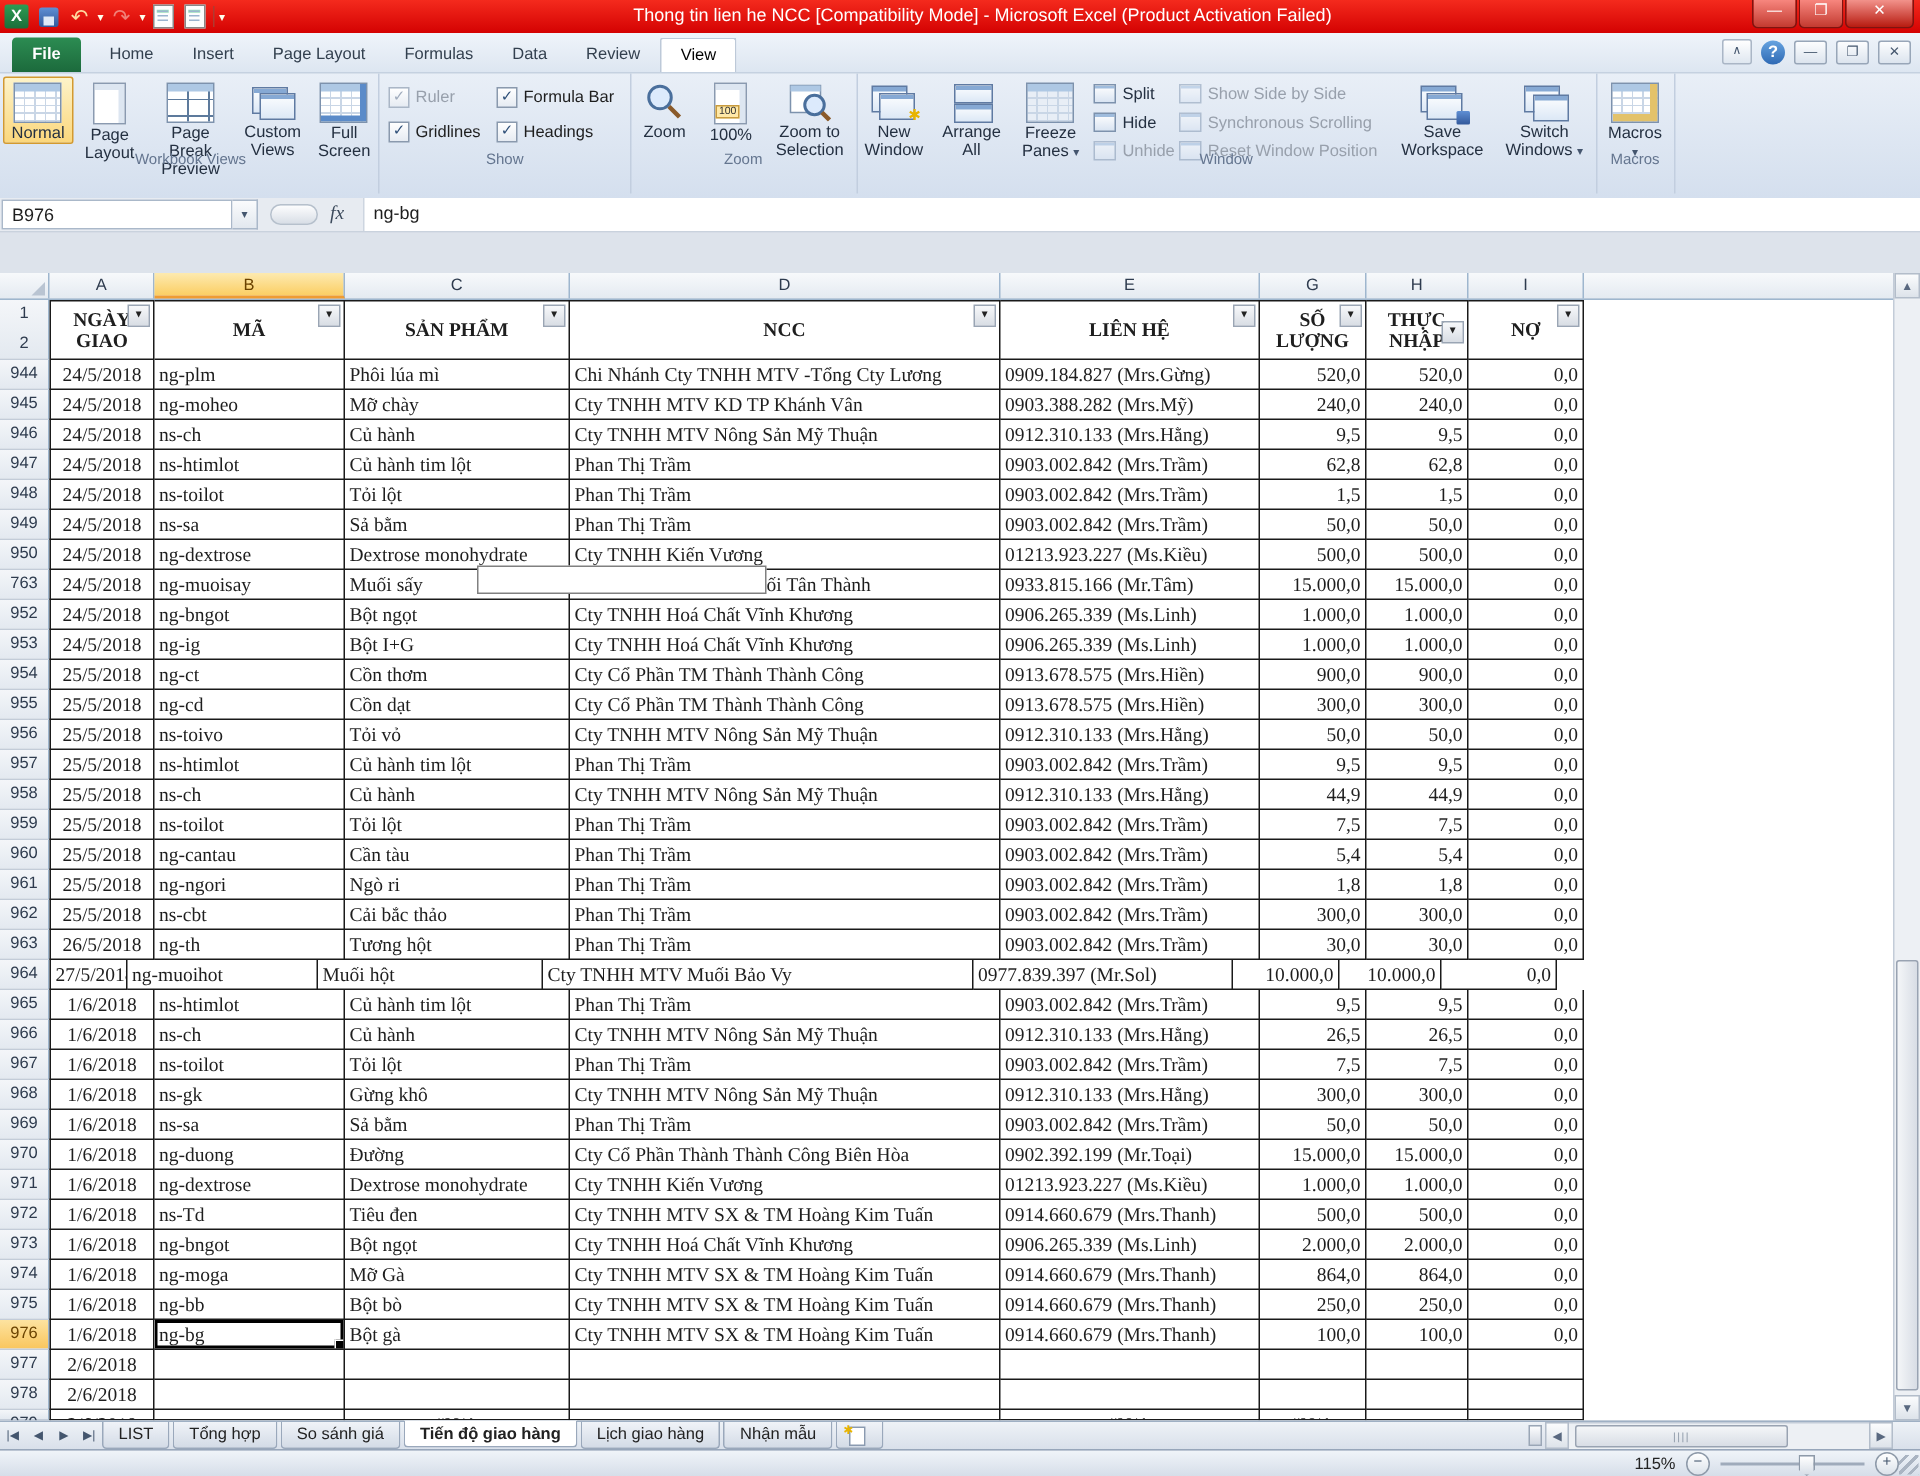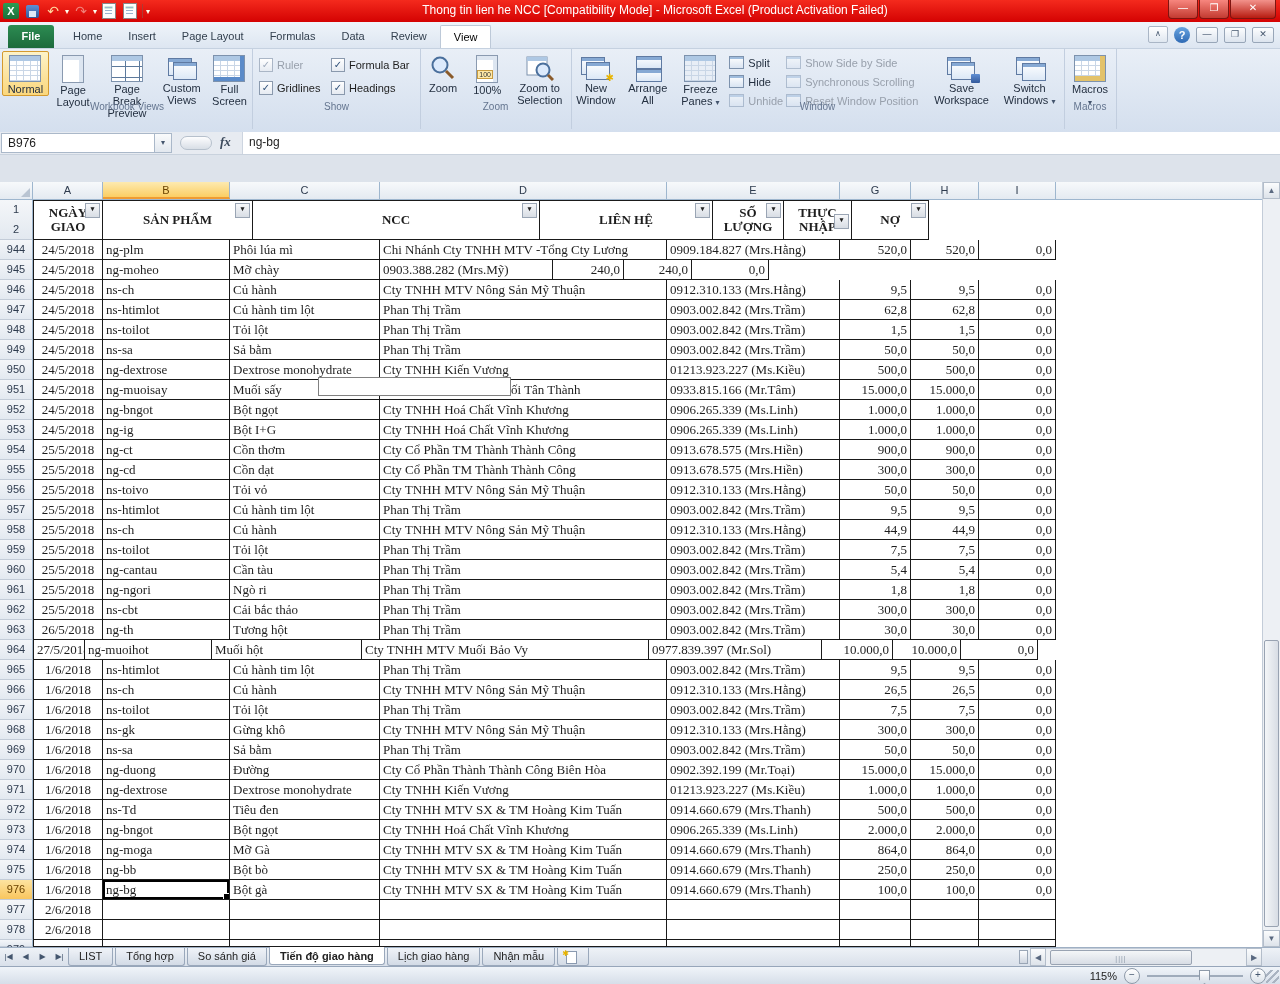--- a/index.html
+++ b/index.html
@@ -89,21 +89,21 @@
 
   
   .fbar{position:absolute;left:0;top:132px;width:1280px;height:22px;background:#e7ebf1;
     border-bottom:1px solid #c9d2dd;display:flex;align-items:stretch;z-index:5;}
   .namebox{width:146px;margin:1px 0 1px 1px;background:#fff;border:1px solid #aab8c9;
     padding-left:6px;line-height:18px;font-size:12px;}
   .nbdrop{width:16px;margin:1px 0;background:linear-gradient(#fafbfc,#e2e8ef);border:1px solid #aab8c9;
     border-left:none;text-align:center;font-size:8px;line-height:18px;color:#44566e;}
   .fpill{width:30px;height:12px;margin:4px 8px;border-radius:7px;
     background:linear-gradient(#fdfdfe,#d8dee6);border:1px solid #b6c0cc;}
-  .fxlbl{width:22px;font-family:"Liberation Serif",serif;font-style:italic;font-weight:bold;
+  .fxlbl{width:22px;font-family:"Liberation Serif",serif;font-style:italic;font-weight:normal;
     font-size:13px;line-height:20px;color:#3c4a5c;}
   .finput{flex:1;background:#fff;border-left:1px solid #cdd5e0;padding-left:6px;line-height:20px;font-size:12px;}
   .gapband{position:absolute;left:0;top:154px;width:1280px;height:28px;background:#dde3eb;
     border-bottom:1px solid #aeb9c9;}
 
   
   .colheads{position:absolute;left:0;top:182px;width:1262px;height:18px;display:flex;
     background:linear-gradient(#f7f9fb,#e4eaf1);border-bottom:1px solid #9eb6ce;box-sizing:border-box;}
   .chc{border-right:1px solid #9eb6ce;text-align:center;line-height:17px;color:#2e3b4e;box-sizing:border-box;}
   .corner{width:33px;position:relative;}
@@ -431,20 +431,24 @@
   <div class="sheet" id="sheet">
     <div class="xrow hdr">
       <div class="rn rn2">
           <span>1</span>
           <span>2</span>
         </div>
       <div class="cell first" style="width:70px;">
           <span>NGÀY GIAO</span>
           <span class="filterbtn"></span>
         </div>
+      <div class="cell" style="width:127px;">
+          <span>MÃ</span>
+          <span class="filterbtn"></span>
+        </div>
       <div class="cell" style="width:150px;">
           <span>SẢN PHẨM</span>
           <span class="filterbtn"></span>
         </div>
       <div class="cell" style="width:287px;">
           <span>NCC</span>
           <span class="filterbtn"></span>
         </div>
       <div class="cell" style="width:173px;">
           <span>LIÊN HỆ</span>
@@ -462,30 +466,31 @@
           <span>NỢ</span>
           <span class="filterbtn"></span>
         </div>
     </div>
   <div class="xrow">
         <div class="rn">944</div>
         <div class="cell first ctr" style="width: 70px;">24/5/2018</div>
         <div class="cell" style="width: 127px;">ng-plm</div>
         <div class="cell" style="width: 150px;">Phôi lúa mì</div>
         <div class="cell" style="width: 287px;">Chi Nhánh Cty TNHH MTV -Tổng Cty Lương</div>
-        <div class="cell" style="width: 173px;">0909.184.827 (Mrs.Hằng)</div>
+        <div class="cell" style="width: 173px;">0909.184.827 (Mrs.Gừng)</div>
         <div class="cell num" style="width: 71px;">520,0</div>
         <div class="cell num" style="width: 68px;">520,0</div>
         <div class="cell num" style="width: 77px;">0,0</div>
       </div>
       <div class="xrow">
         <div class="rn">945</div>
         <div class="cell first ctr" style="width: 70px;">24/5/2018</div>
         <div class="cell" style="width: 127px;">ng-moheo</div>
         <div class="cell" style="width: 150px;">Mỡ chày</div>
+        <div class="cell" style="width: 287px;">Cty TNHH MTV KD TP Khánh Vân</div>
         <div class="cell" style="width: 173px;">0903.388.282 (Mrs.Mỹ)</div>
         <div class="cell num" style="width: 71px;">240,0</div>
         <div class="cell num" style="width: 68px;">240,0</div>
         <div class="cell num" style="width: 77px;">0,0</div>
       </div>
       <div class="xrow">
         <div class="rn">946</div>
         <div class="cell first ctr" style="width: 70px;">24/5/2018</div>
         <div class="cell" style="width: 127px;">ns-ch</div>
         <div class="cell" style="width: 150px;">Củ hành</div>
@@ -533,21 +538,21 @@
         <div class="cell first ctr" style="width: 70px;">24/5/2018</div>
         <div class="cell" style="width: 127px;">ng-dextrose</div>
         <div class="cell" style="width: 150px;">Dextrose monohydrate</div>
         <div class="cell" style="width: 287px;">Cty TNHH Kiến Vương</div>
         <div class="cell" style="width: 173px;">01213.923.227 (Ms.Kiều)</div>
         <div class="cell num" style="width: 71px;">500,0</div>
         <div class="cell num" style="width: 68px;">500,0</div>
         <div class="cell num" style="width: 77px;">0,0</div>
       </div>
       <div class="xrow">
-        <div class="rn">951</div>
+        <div class="rn">763</div>
         <div class="cell first ctr" style="width: 70px;">24/5/2018</div>
         <div class="cell" style="width: 127px;">ng-muoisay</div>
         <div class="cell" style="width: 150px;">Muối sấy</div>
         <div class="cell" style="width: 287px;"><span class="redfrag">ối Tân Thành</span></div>
         <div class="cell" style="width: 173px;">0933.815.166 (Mr.Tâm)</div>
         <div class="cell num" style="width: 71px;">15.000,0</div>
         <div class="cell num" style="width: 68px;">15.000,0</div>
         <div class="cell num" style="width: 77px;">0,0</div>
       </div>
       <div class="xrow">

